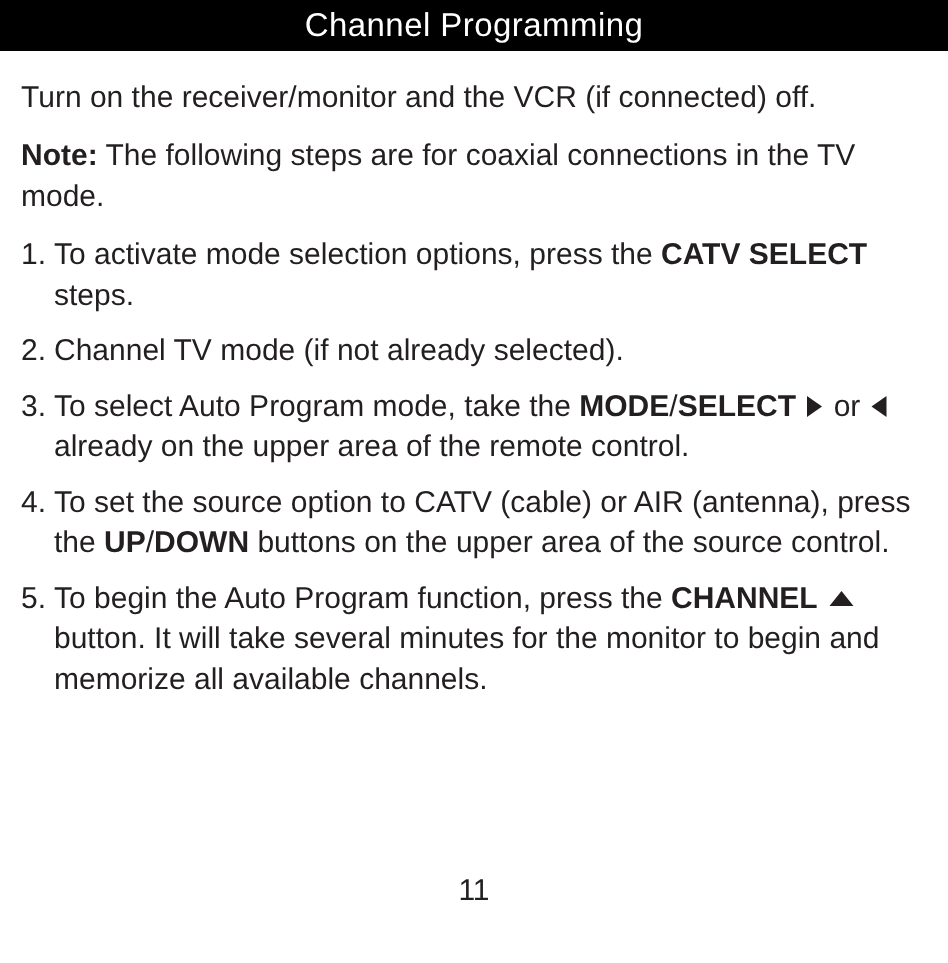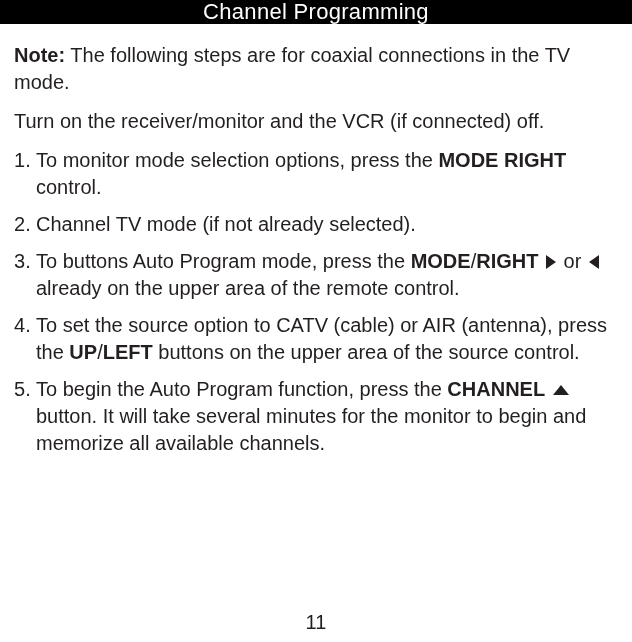--- a/index.html
+++ b/index.html
@@ -10,21 +10,21 @@
     background: #ffffff;
     font-family: "Optima", "Segoe UI", sans-serif;
     color: #231f20;
     position: relative;
     box-sizing: border-box;
   }
   .header {
     background: #000000;
     color: #ffffff;
     text-align: center;
-    height: 24px;
+    height: 34px;
     line-height: 38px;
     font-size: 22px;
     letter-spacing: 0.3px;
     display: flex;
     align-items: center;
     justify-content: center;
   }
   .content {
     padding: 18px 14px 0 14px;
     font-size: 20px;
@@ -72,58 +72,58 @@
     border-right: 10px solid #231f20;
   }
   .tri-up {
     border-left: 8px solid transparent;
     border-right: 8px solid transparent;
     border-bottom: 10px solid #231f20;
     vertical-align: 1px;
   }
   .page-num {
     position: absolute;
-    bottom: 8px;
+    bottom: 36px;
     left: 0;
     width: 100%;
     text-align: center;
     font-size: 20px;
   }
 </style>
 </head>
 <body>
 
 <div class="header">
   <span>Channel Programming</span>
 </div>
 
 <div class="content">
 
+  <p class="para">Turn on the receiver/monitor and the VCR (if connected) off.</p>
+
   <p class="para">
     <span class="bold">Note:</span><span> The following steps are for coaxial connections in the TV mode.</span>
   </p>
 
-  <p class="para">Turn on the receiver/monitor and the VCR (if connected) off.</p>
-
   <ol class="steps">
 
     <li>
-      <span>To monitor mode selection options, press the </span><span class="bold">MODE RIGHT</span><span> control.</span>
+      <span>To activate mode selection options, press the </span><span class="bold">CATV SELECT</span><span> steps.</span>
     </li>
 
     <li>
       <span>Channel TV mode (if not already selected).</span>
     </li>
 
     <li>
-      <span>To buttons Auto Program mode, press the </span><span class="bold">MODE</span><span>/</span><span class="bold">RIGHT</span><span> </span><span class="tri tri-right"></span> <span>or </span><span class="tri tri-left"></span><span> already on the upper area of the remote control.</span>
+      <span>To select Auto Program mode, take the </span><span class="bold">MODE</span><span>/</span><span class="bold">SELECT</span><span> </span><span class="tri tri-right"></span> <span>or </span><span class="tri tri-left"></span><span> already on the upper area of the remote control.</span>
     </li>
 
     <li>
-      <span>To set the source option to CATV (cable) or AIR (antenna), press the </span><span class="bold">UP</span><span>/</span><span class="bold">LEFT</span><span> buttons on the upper area of the source control.</span>
+      <span>To set the source option to CATV (cable) or AIR (antenna), press the </span><span class="bold">UP</span><span>/</span><span class="bold">DOWN</span><span> buttons on the upper area of the source control.</span>
     </li>
 
     <li>
       <span>To begin the Auto Program function, press the </span><span class="bold">CHANNEL</span><span> </span><span class="tri tri-up"></span><span> button. It will take several minutes for the monitor to begin and memorize all available channels.</span>
     </li>
 
   </ol>
 </div>
 
 <div class="page-num">11</div>

